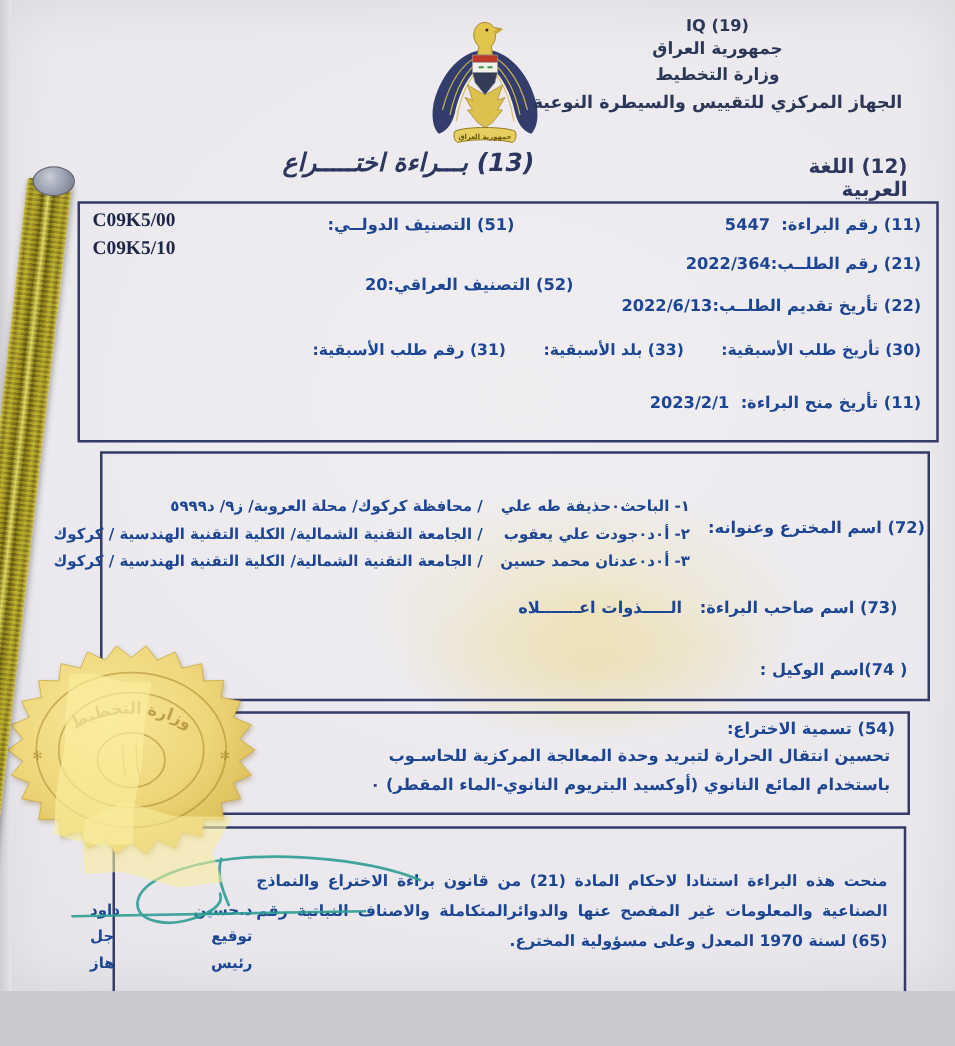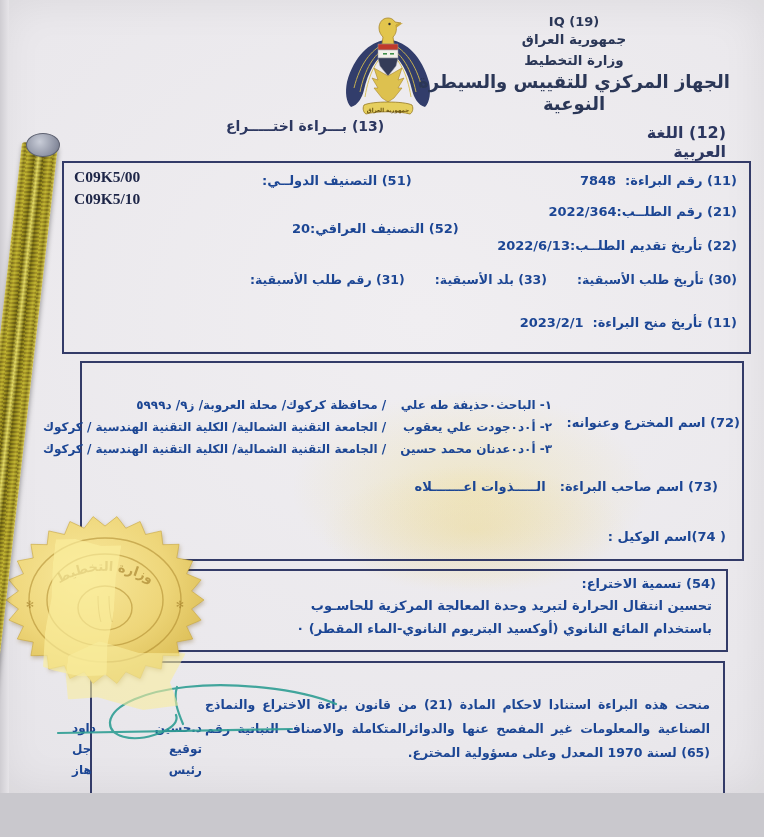--- a/index.html
+++ b/index.html
@@ -15,26 +15,26 @@
     background:radial-gradient(ellipse at center, rgba(240,220,130,0.38), rgba(240,220,130,0) 70%);}
   .wm2{left:320px;top:465px;width:310px;height:130px;
     background:radial-gradient(ellipse at center, rgba(235,210,120,0.30), rgba(235,210,120,0) 70%);}
 
   
   .emblem{position:absolute;left:336px;top:10px;width:104px;height:106px;z-index:1;}
   .header-text{position:absolute;left:400px;top:14px;width:348px;text-align:center;
     color:#2b3757;font-weight:bold;z-index:1;direction:rtl;}
   .header-text .code{font-size:13px;direction:ltr;}
   .header-text .l{font-size:13.5px;line-height:21px;}
-  .header-text .agency{font-size:18px;line-height:22px;}
+  .header-text .agency{font-size:14px;line-height:22px;}
 
   .lang-label{position:absolute;left:596px;top:123px;width:130px;font-size:16px;
     font-weight:bold;color:#2c3760;direction:rtl;z-index:1;}
-  .doc-type{position:absolute;left:226px;top:118px;font-size:14px;font-weight:bold;
-    color:#2c3760;direction:rtl;z-index:1;}
+  .doc-type{position:absolute;left:226px;top:118px;font-size:20px;font-weight:bold;
+    color:#2c3760;direction:rtl;z-index:1;font-style:italic;}
 
   
   .box{position:absolute;border:2px solid #333b68;z-index:1;direction:rtl;
     color:#1c4694;font-weight:bold;}
   .box1{left:62px;top:161px;width:685px;height:189px;}
   .box2{left:80px;top:361px;width:660px;height:196px;}
   .box3{left:88px;top:569px;width:636px;height:79px;}
   .box4{left:90px;top:661px;width:631px;height:137px;}
   .box .abs{position:absolute;white-space:nowrap;}
   .fs13{font-size:13px;} .fs12{font-size:12.5px;}
@@ -121,21 +121,21 @@
       <div class="l">جمهورية العراق</div>
       <div class="l">وزارة التخطيط</div>
       <div class="agency">الجهاز المركزي للتقييس والسيطرة النوعية</div>
     </div>
 
     <div class="lang-label">(12) اللغة العربية</div>
     <div class="doc-type">(13) بـــراءة اختـــــراع</div>
 
     <section class="box box1">
       <div class="abs fs13" style="top:10px;right:12px;">
-        <span>(11) رقم البراءة:</span><span class="val">7848</span>
+        <span>(11) رقم البراءة:</span><span class="val">5447</span>
       </div>
       <div class="abs fs13" style="top:41px;right:12px;">
         <span>(21) رقم الطلــب:</span><span>2022/364</span>
       </div>
       <div class="abs fs13" style="top:75px;right:12px;">
         <span>(22) تأريخ تقديم الطلــب:</span><span>2022/6/13</span>
       </div>
       <div class="abs fs12 r30" style="top:109px;right:12px;">
         <span>(30) تأريخ طلب الأسبقية:</span>
         <span>(33) بلد الأسبقية:</span>

